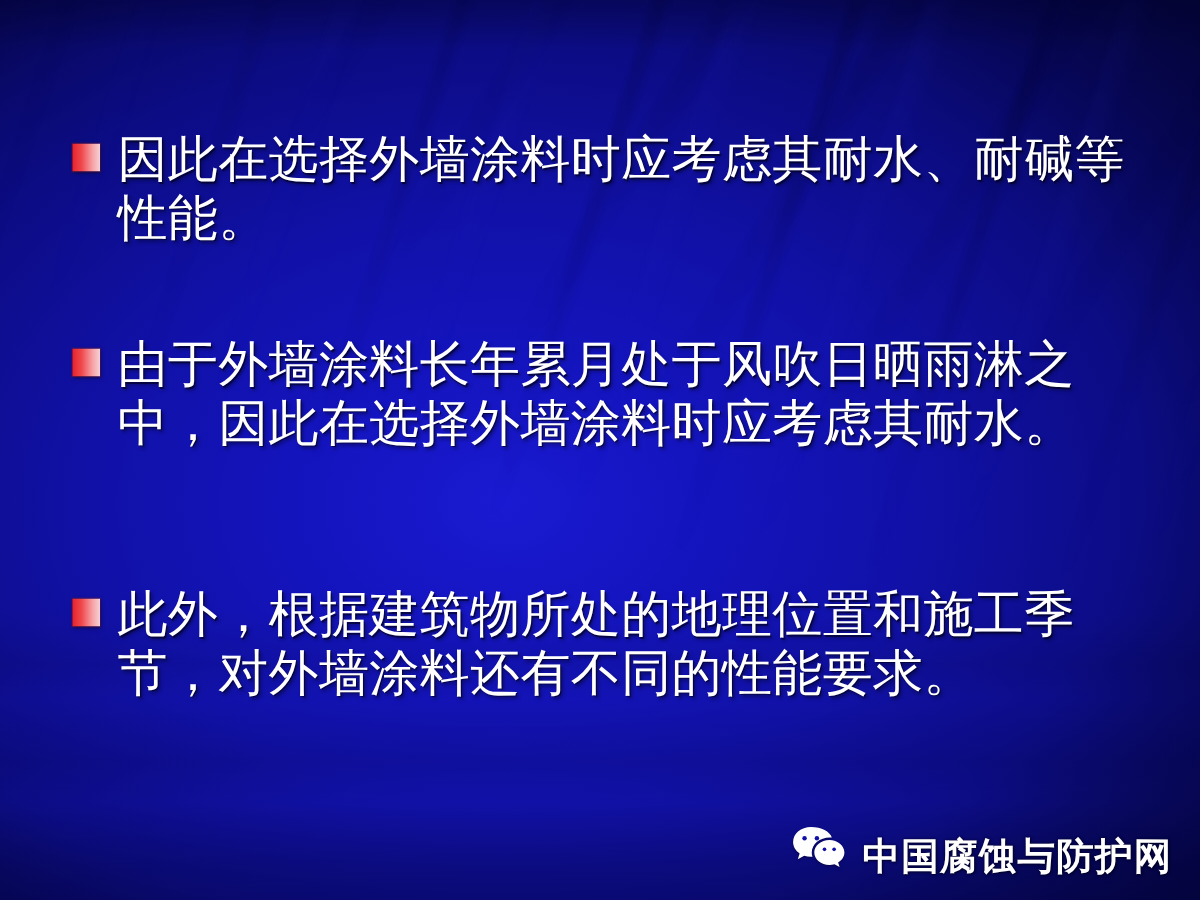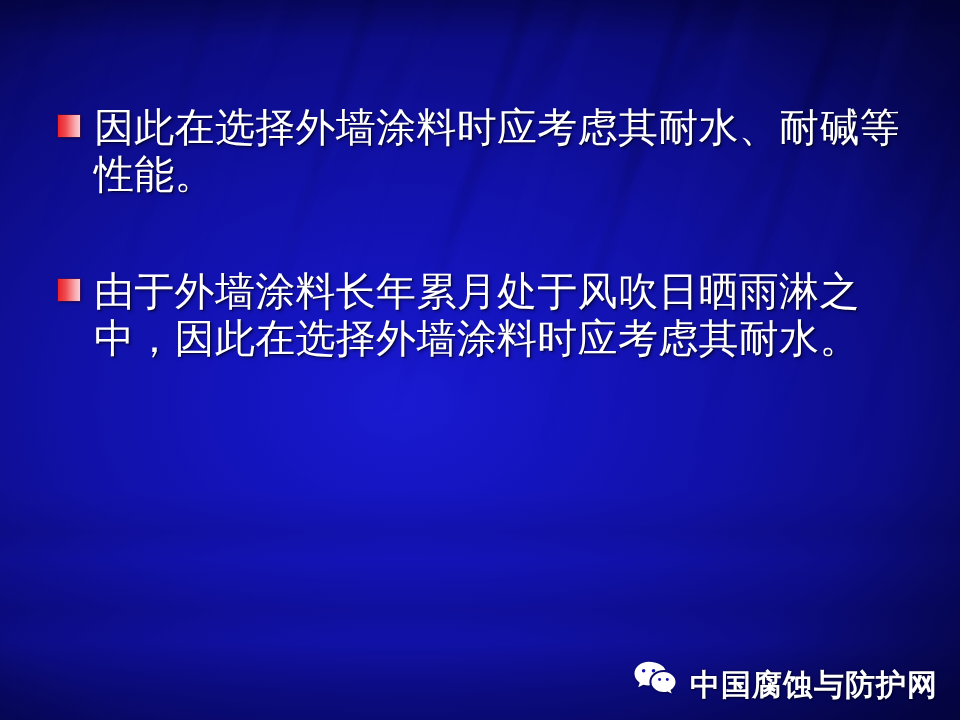--- a/index.html
+++ b/index.html
@@ -196,20 +196,24 @@
     <div class="bullet-block p1">
       <span class="bullet-marker"></span>
       <span class="bullet-text">因此在选择外墙涂料时应考虑其耐水、耐碱等性能。</span>
     </div>
 
     <div class="bullet-block p2">
       <span class="bullet-marker"></span>
       <span class="bullet-text">由于外墙涂料长年累月处于风吹日晒雨淋之中，因此在选择外墙涂料时应考虑其耐水。</span>
     </div>
 
+    <div class="bullet-block p3">
+      <span class="bullet-marker"></span>
+      <span class="bullet-text">此外，根据建筑物所处的地理位置和施工季节，对外墙涂料还有不同的性能要求。</span>
+    </div>
 
     <div class="watermark">
       <svg class="wechat-icon" viewBox="0 0 48 40">
 
         <path fill="#ffffff" d="M17.2 2.2C8.6 2.2 1.6 8.0 1.6 15.2c0 4.0 2.2 7.6 5.7 10.0l-1.6 5.0 5.6-2.9c1.8 0.5 3.7 0.8 5.7 0.8 0.5 0 1.0 0 1.5-0.06-0.4-1.2-0.6-2.4-0.6-3.7 0-7.3 7.0-13.1 15.8-13.1 0.6 0 1.1 0.02 1.7 0.07C33.9 6.3 26.3 2.2 17.2 2.2z"></path>
 
         <circle cx="11.6" cy="12.0" r="1.95" fill="#1111a8"></circle>
         <circle cx="22.4" cy="12.0" r="1.95" fill="#1111a8"></circle>
 
         <path fill="#ffffff" d="M46.4 24.3c0-6.0-5.9-10.9-13.1-10.9-7.3 0-13.2 4.9-13.2 10.9 0 6.0 5.9 10.9 13.2 10.9 1.5 0 3.0-0.2 4.4-0.6l4.5 2.4-1.3-4.0c3.3-2.0 5.5-5.1 5.5-8.7z"></path>

